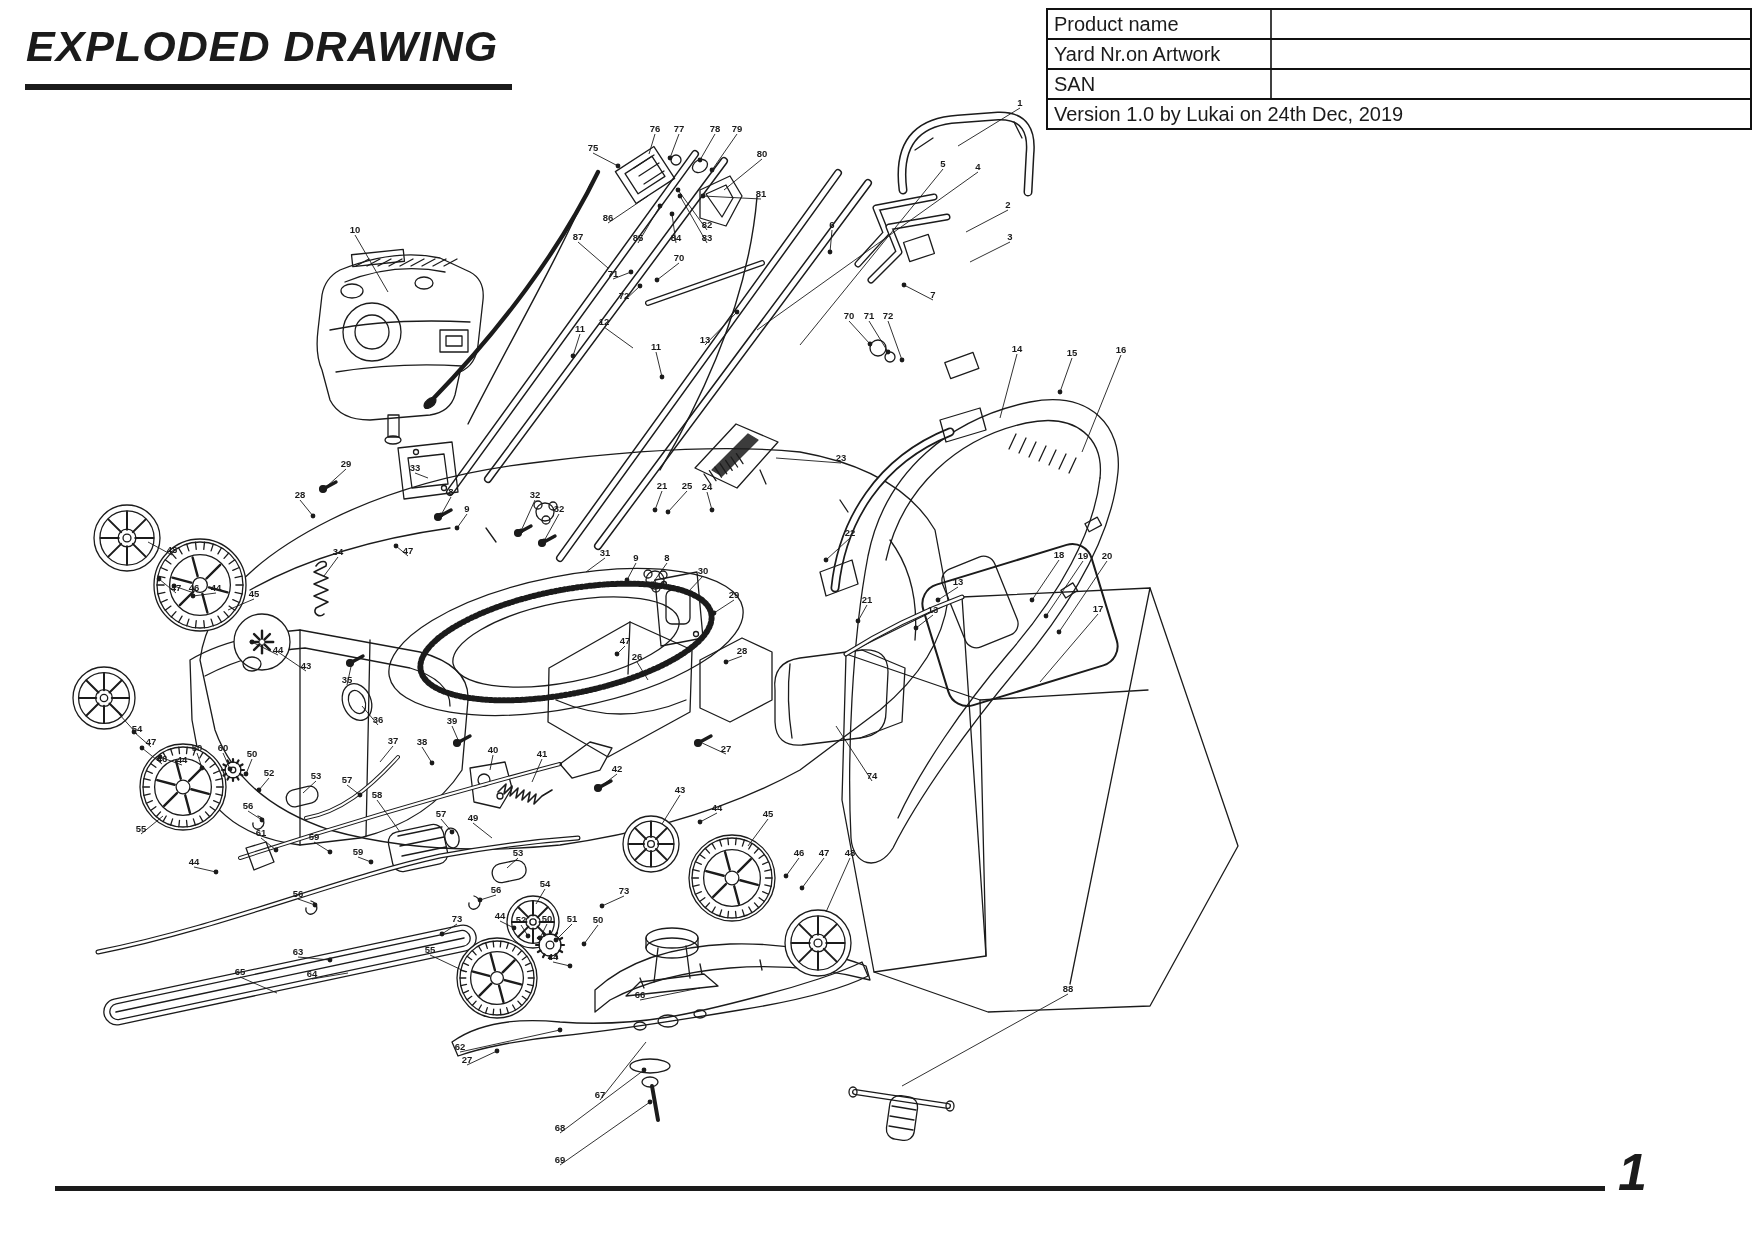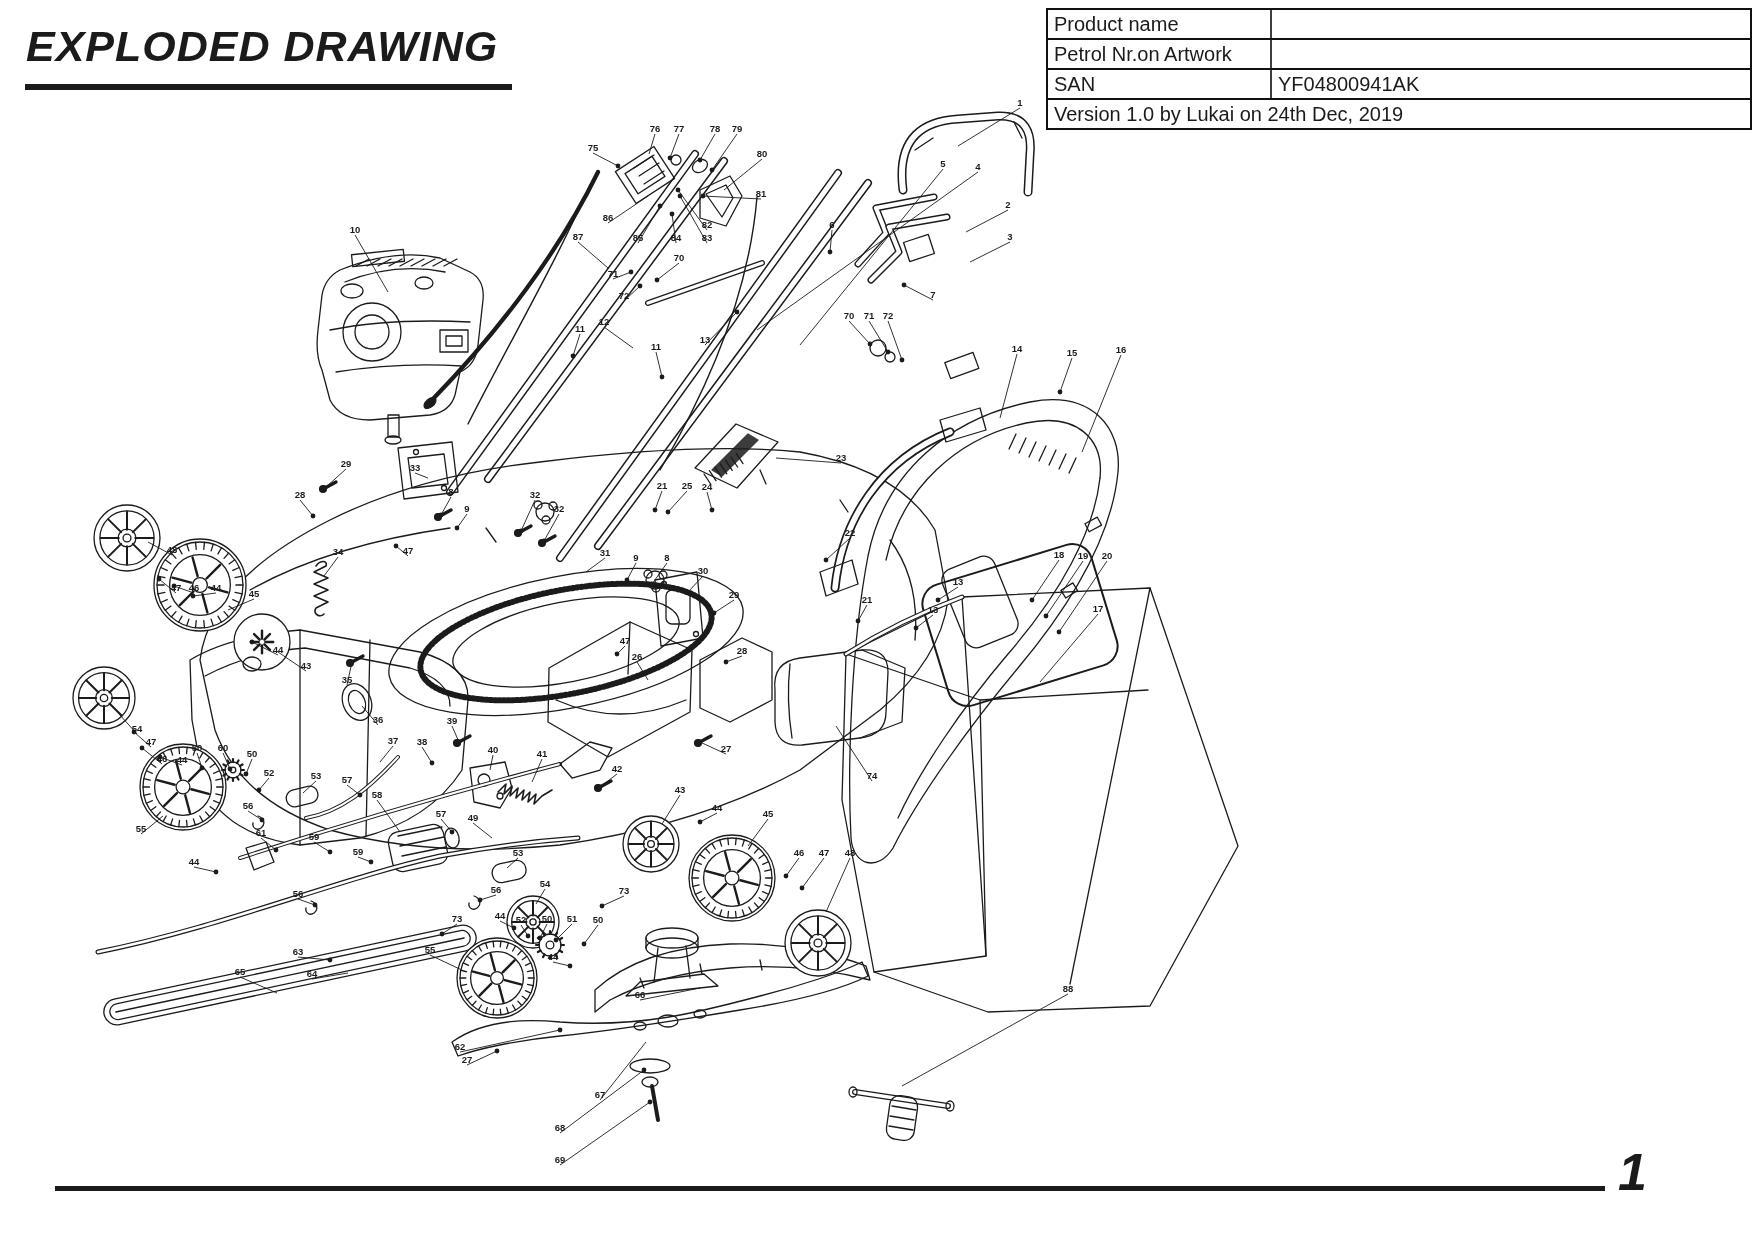--- a/index.html
+++ b/index.html
@@ -26,25 +26,24 @@
 
 <div class="page-title">EXPLODED DRAWING</div>
 <div class="title-rule"></div>
 
 <div class="info-table">
   <div id="info-table-body">
       <div class="info-row">
         <div class="cell label">Product name</div>
       </div>
       <div class="info-row">
-        <div class="cell label">Petrol Nr.on Artwork</div>
+        <div class="cell label">Yard Nr.on Artwork</div>
       </div>
       <div class="info-row">
         <div class="cell label">SAN</div>
-                   <div class="cell">YF04800941AK</div>
       </div>
       <div class="info-row span">
         <div class="cell">Version 1.0 by Lukai on 24th Dec, 2019</div>
       </div>
     </div>
 </div>
 
 <div class="bottom-rule"></div>
 <div class="page-number">1</div>
 

